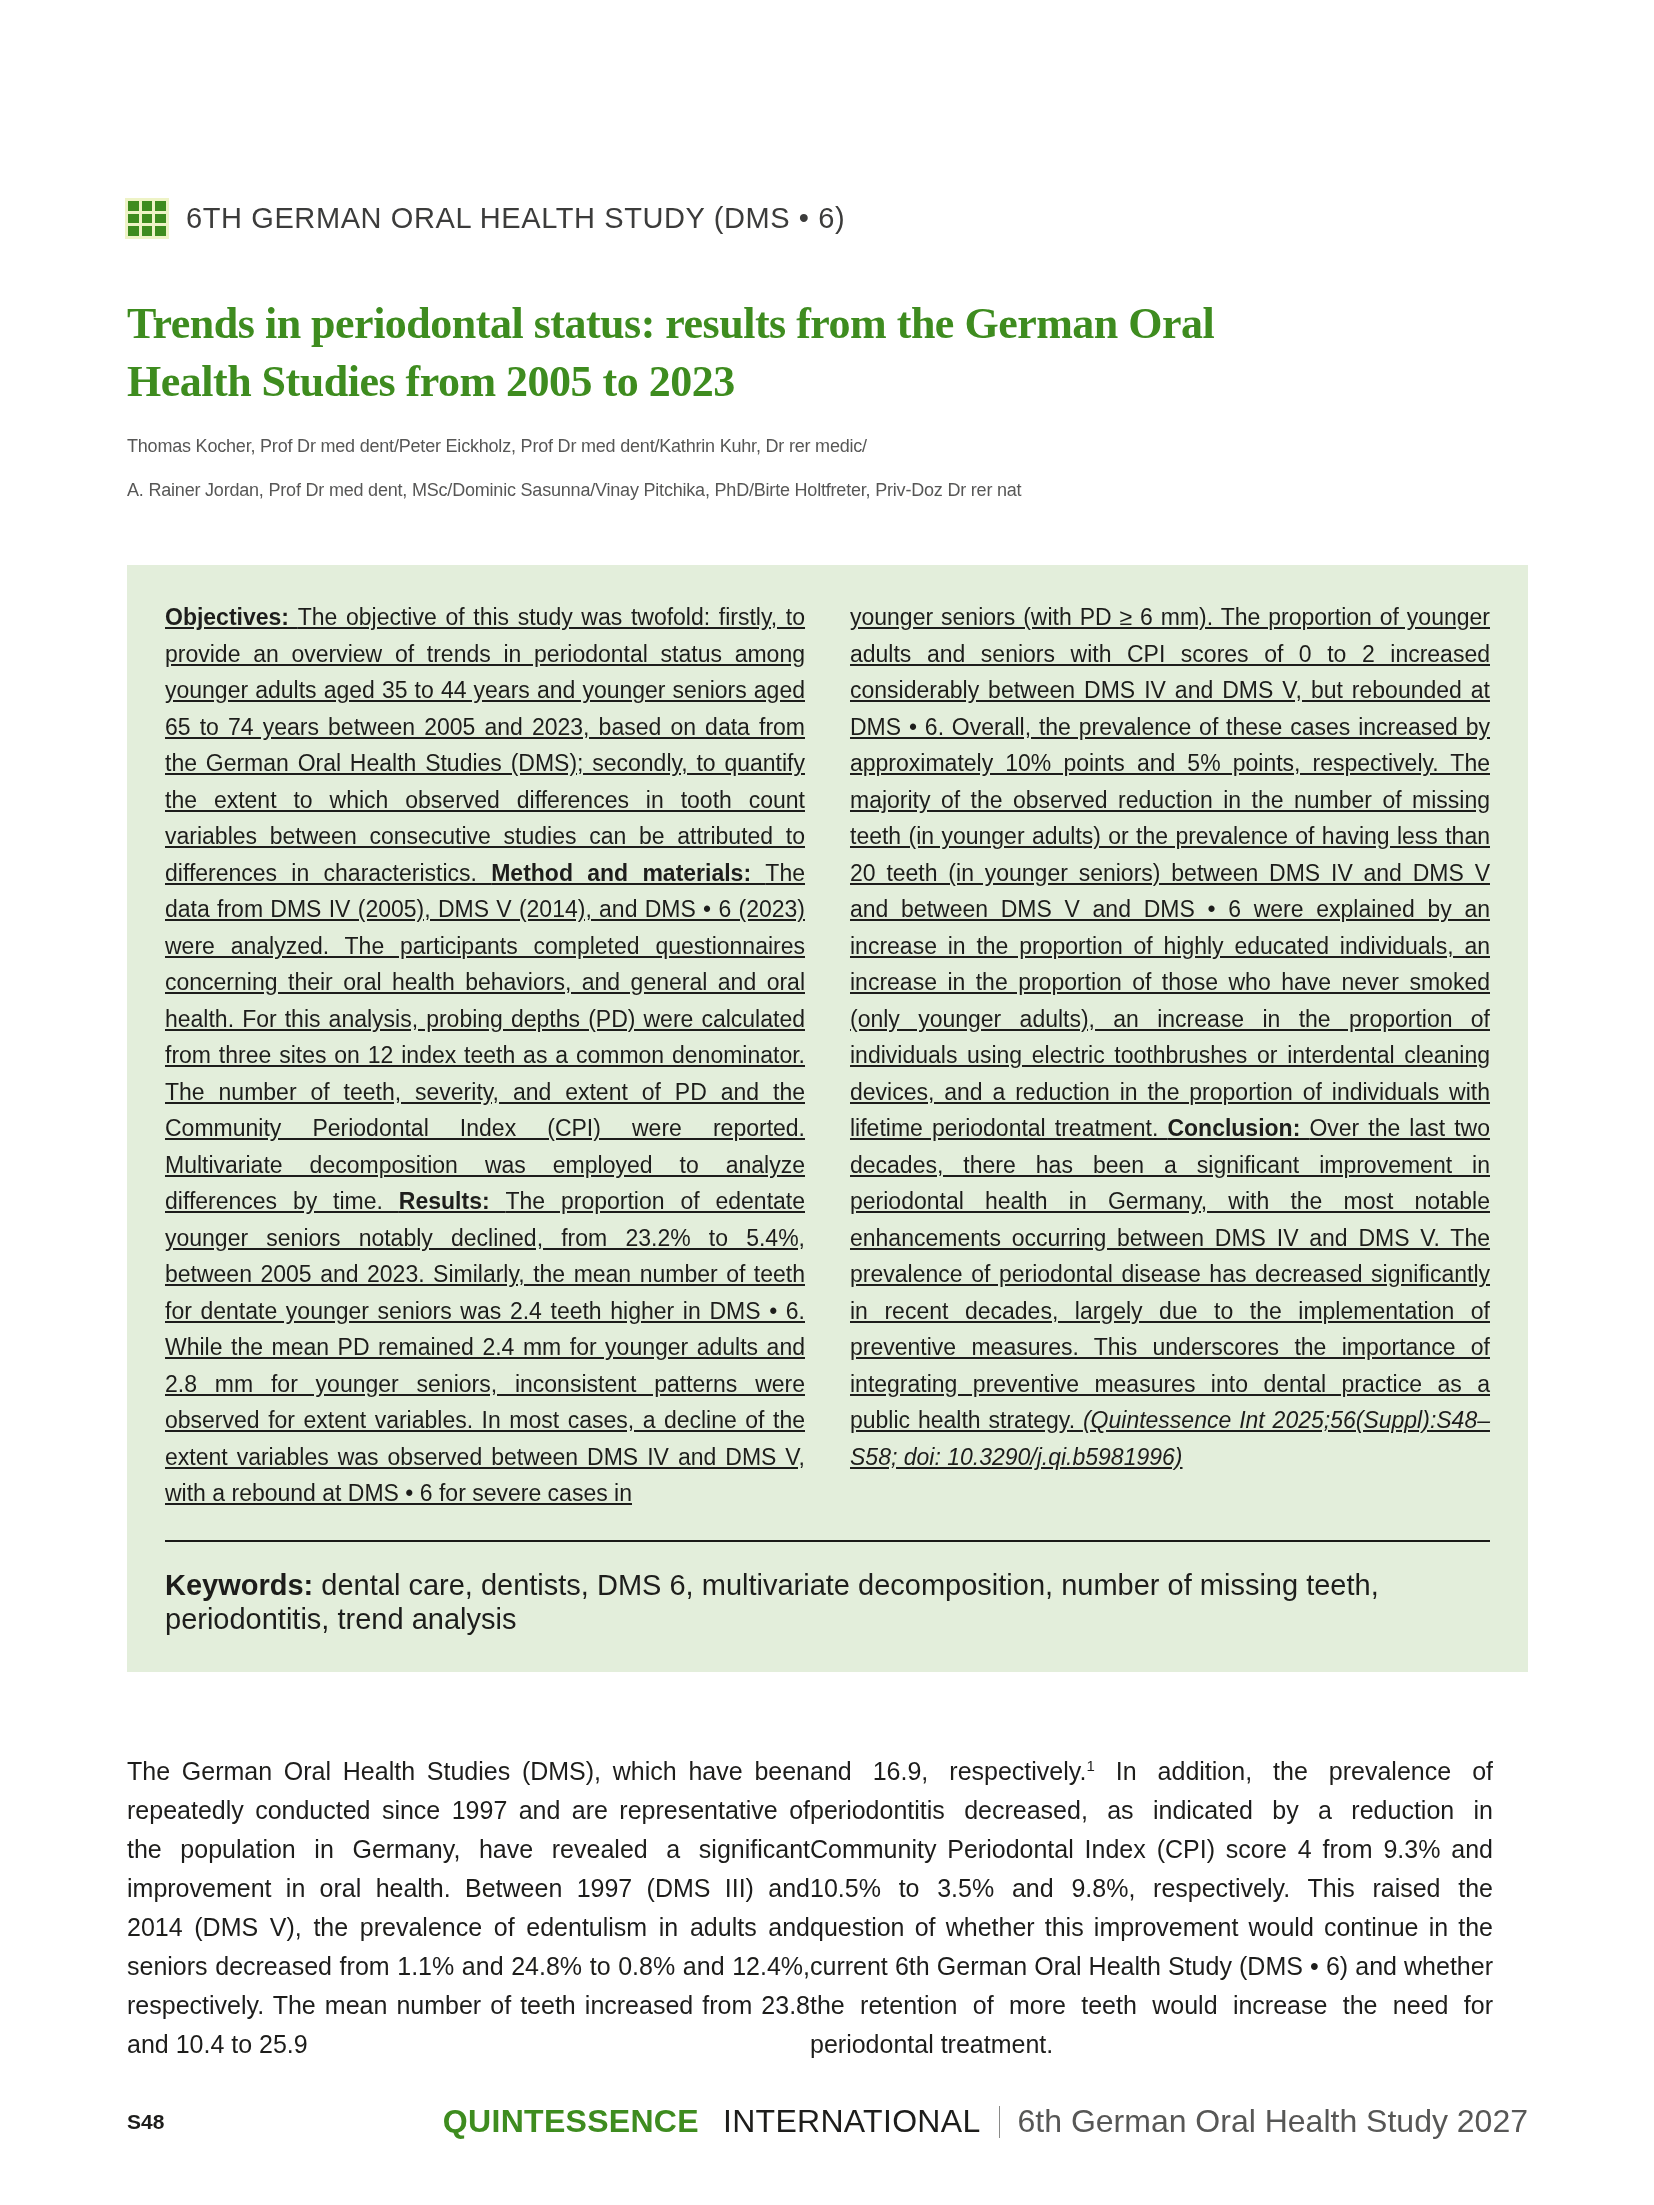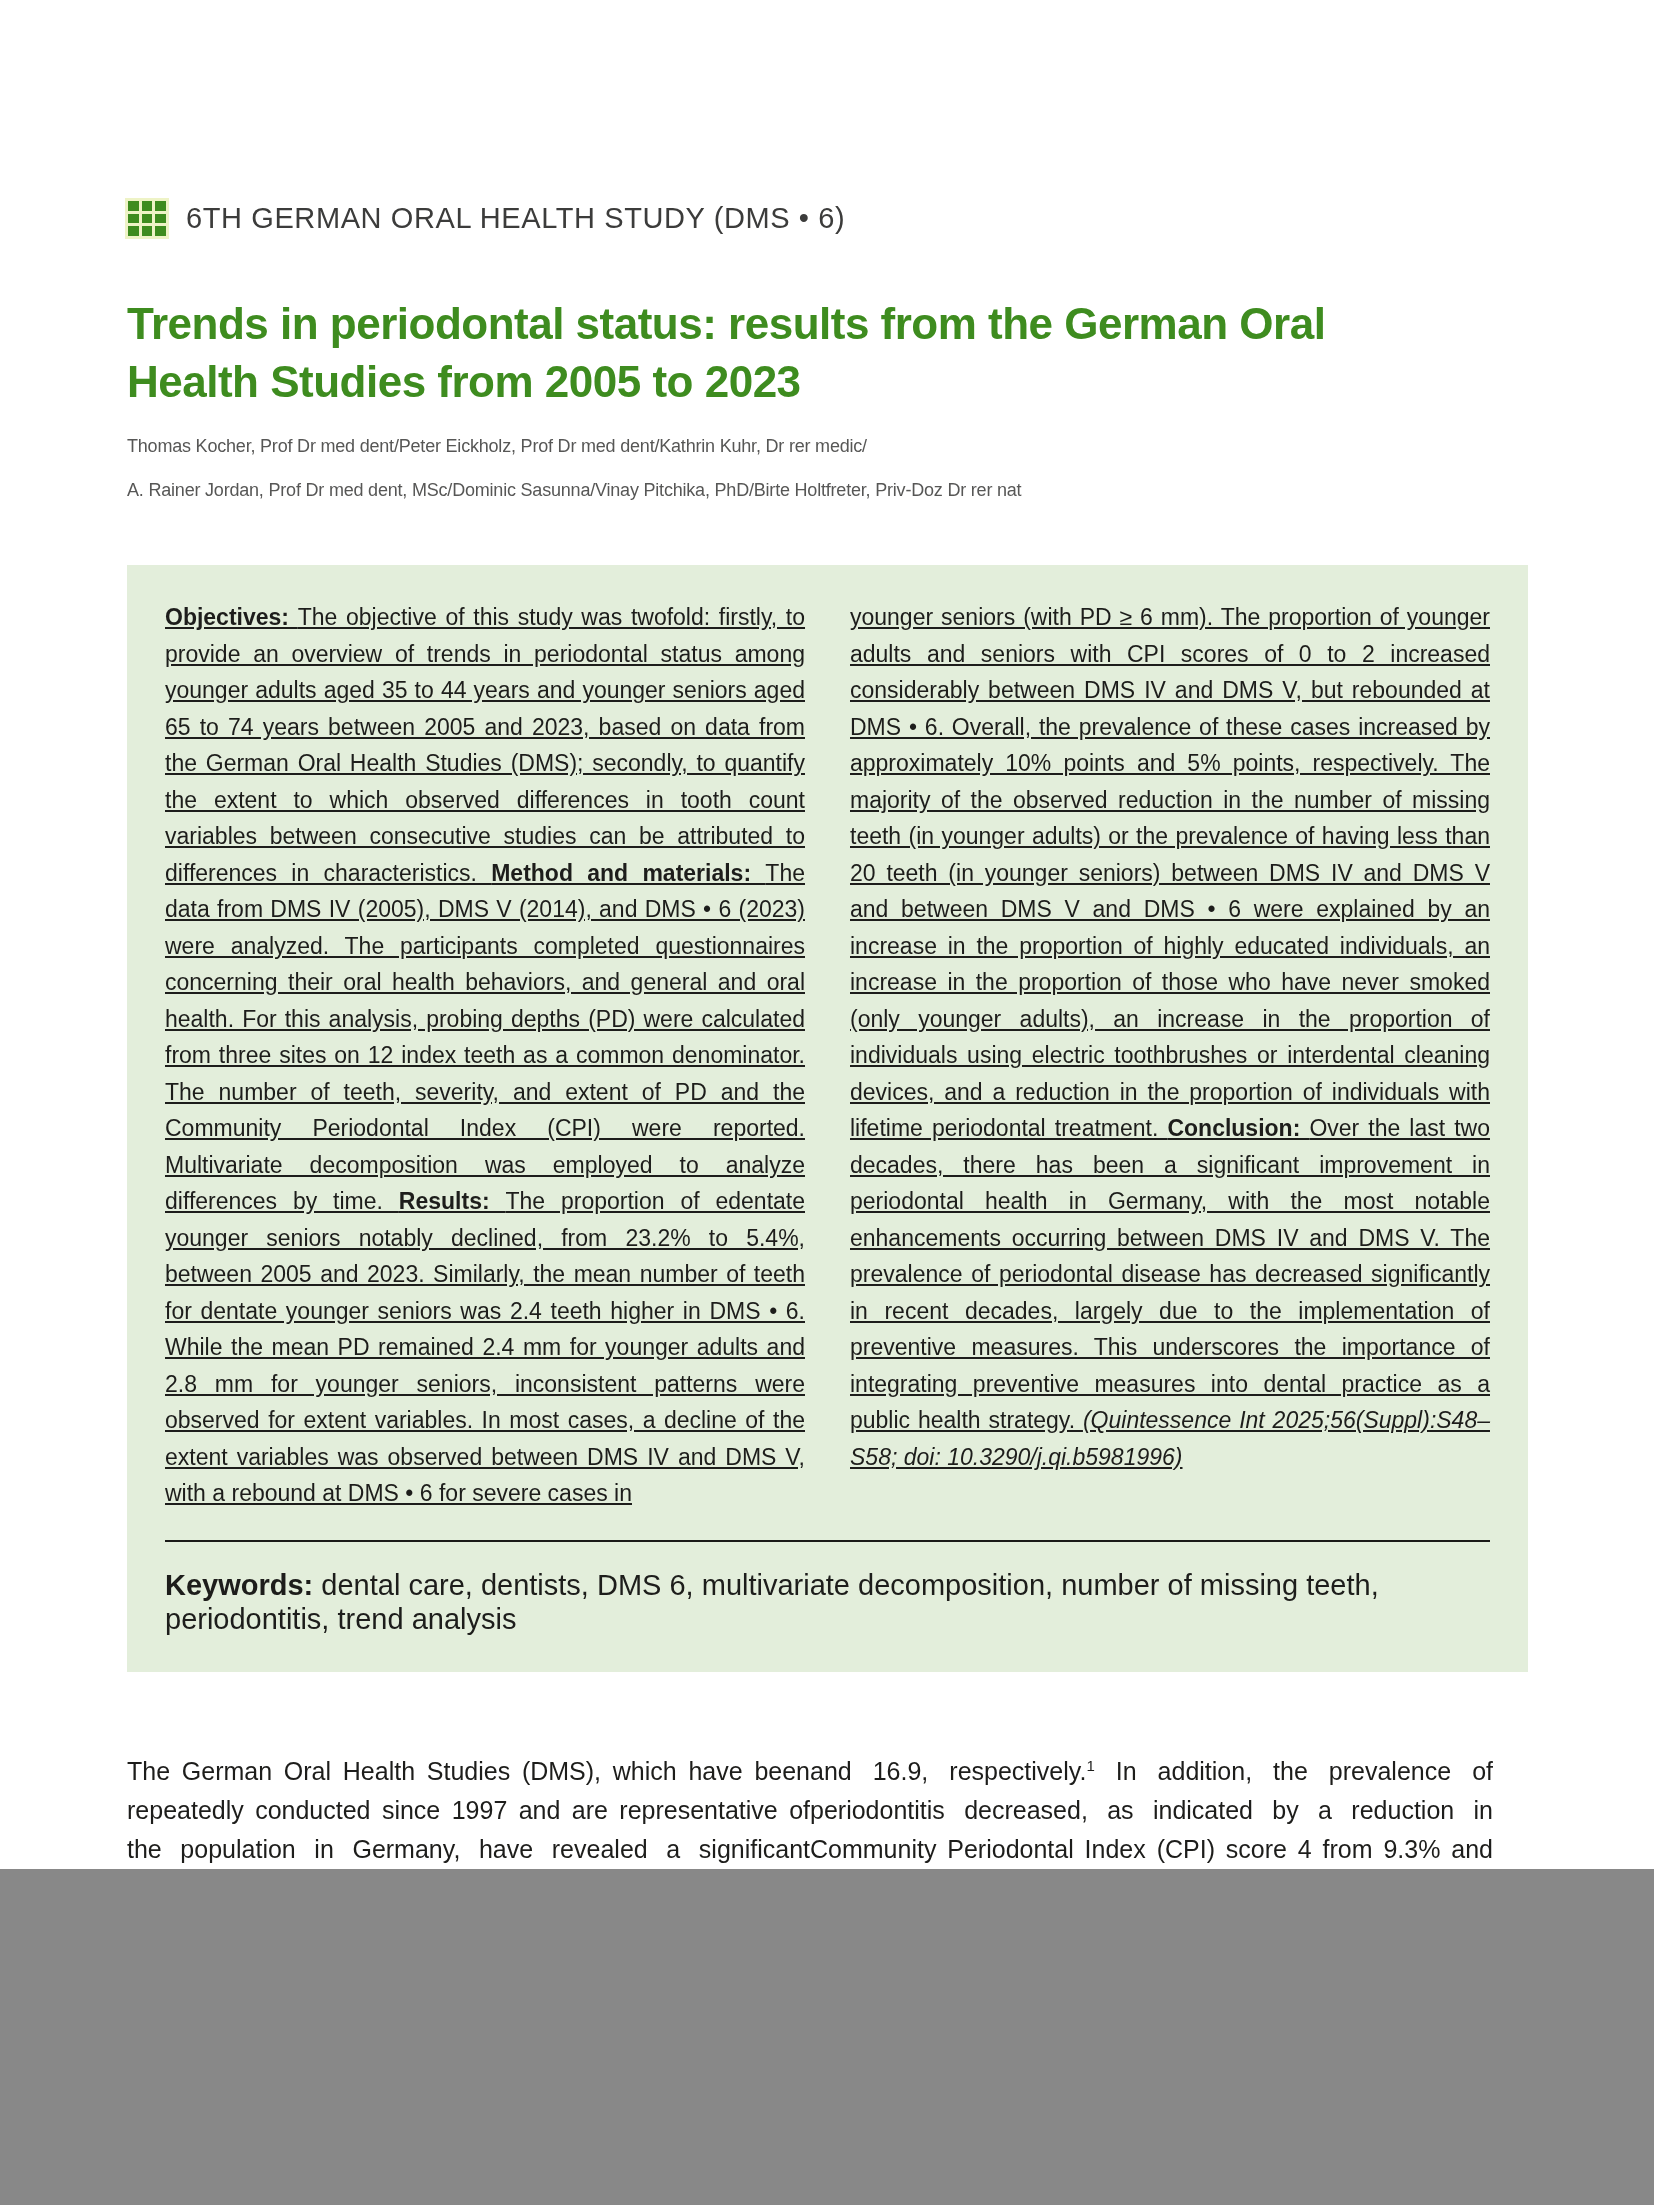--- a/index.html
+++ b/index.html
@@ -6,21 +6,21 @@
     --accent:#3e8c1f;
     --abstract-bg:#e3eedb;
     --icon-bg:#eef3c6;
     --text-dark:#1d1d1b;
     --muted:#575756;
     --kicker:#3c3c3b;
   }
   html,body{margin:0;padding:0;background:#888;}
   .page{
     position:relative;
-    width:1654px;height:1869px;
+    width:1654px;height:2205px;
     background:#ffffff;
     font-family:"Liberation Sans","DejaVu Sans",sans-serif;
     color:var(--text-dark);
     overflow:hidden;
   }
   
   .kicker{
     position:absolute;left:125px;top:198px;
     display:flex;align-items:center;gap:17px;
   }
@@ -37,21 +37,21 @@
     font-size:29px;letter-spacing:0.6px;color:var(--kicker);
     white-space:nowrap;
   }
   
   .title{
     position:absolute;left:127px;top:266px;
     color:var(--accent);
     font-weight:bold;
     font-size:44px;line-height:58px;letter-spacing:-0.5px;
   }
-  .title div{white-space:nowrap;}
+  .title div{white-space:nowrap;font-family:Liberation Serif, serif;}
   
   .authors{
     position:absolute;left:127px;top:424px;
     color:var(--muted);
     font-size:18px;line-height:44px;letter-spacing:-0.2px;
   }
   .authors div{white-space:nowrap;}
   
   .abstract-box{
     position:absolute;left:127px;top:565px;

